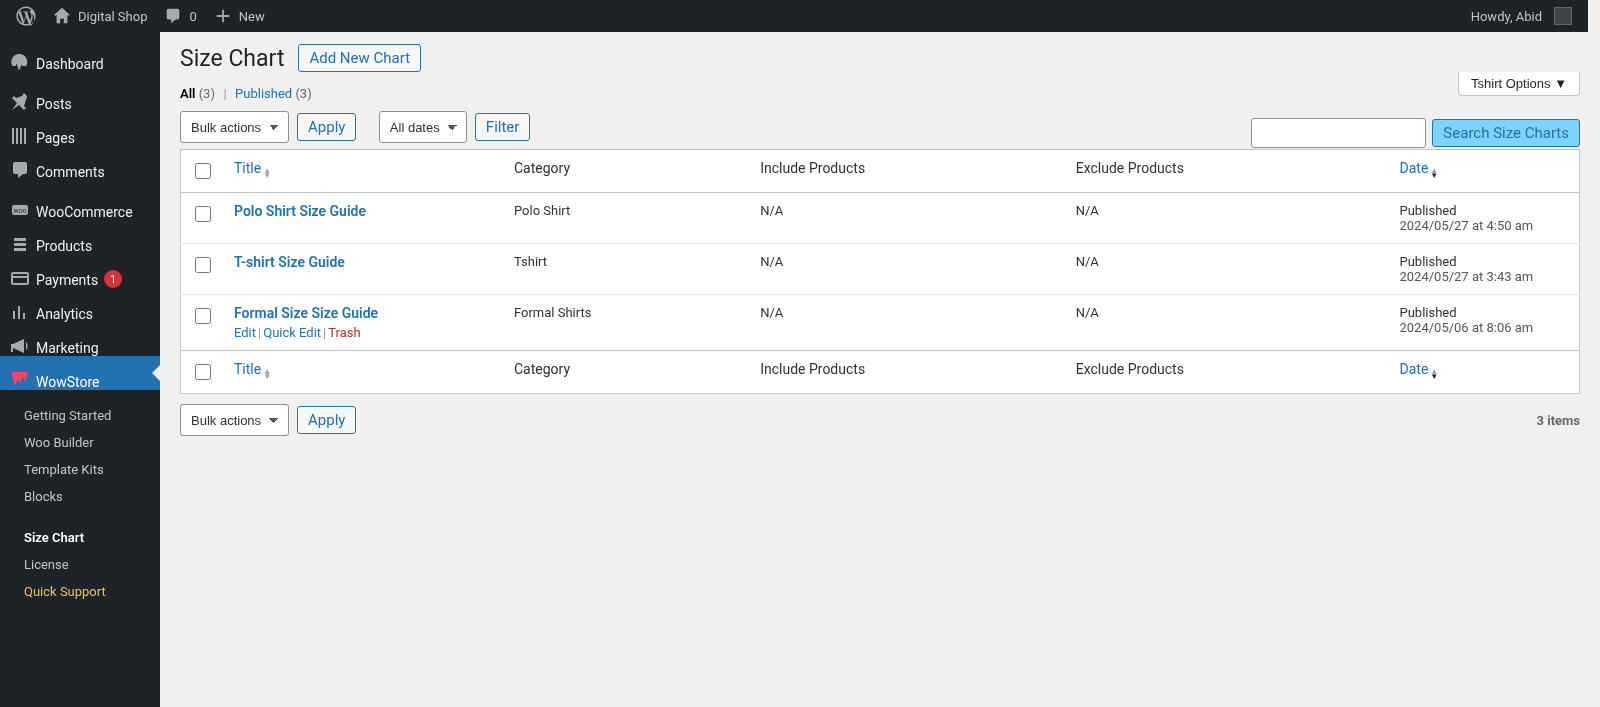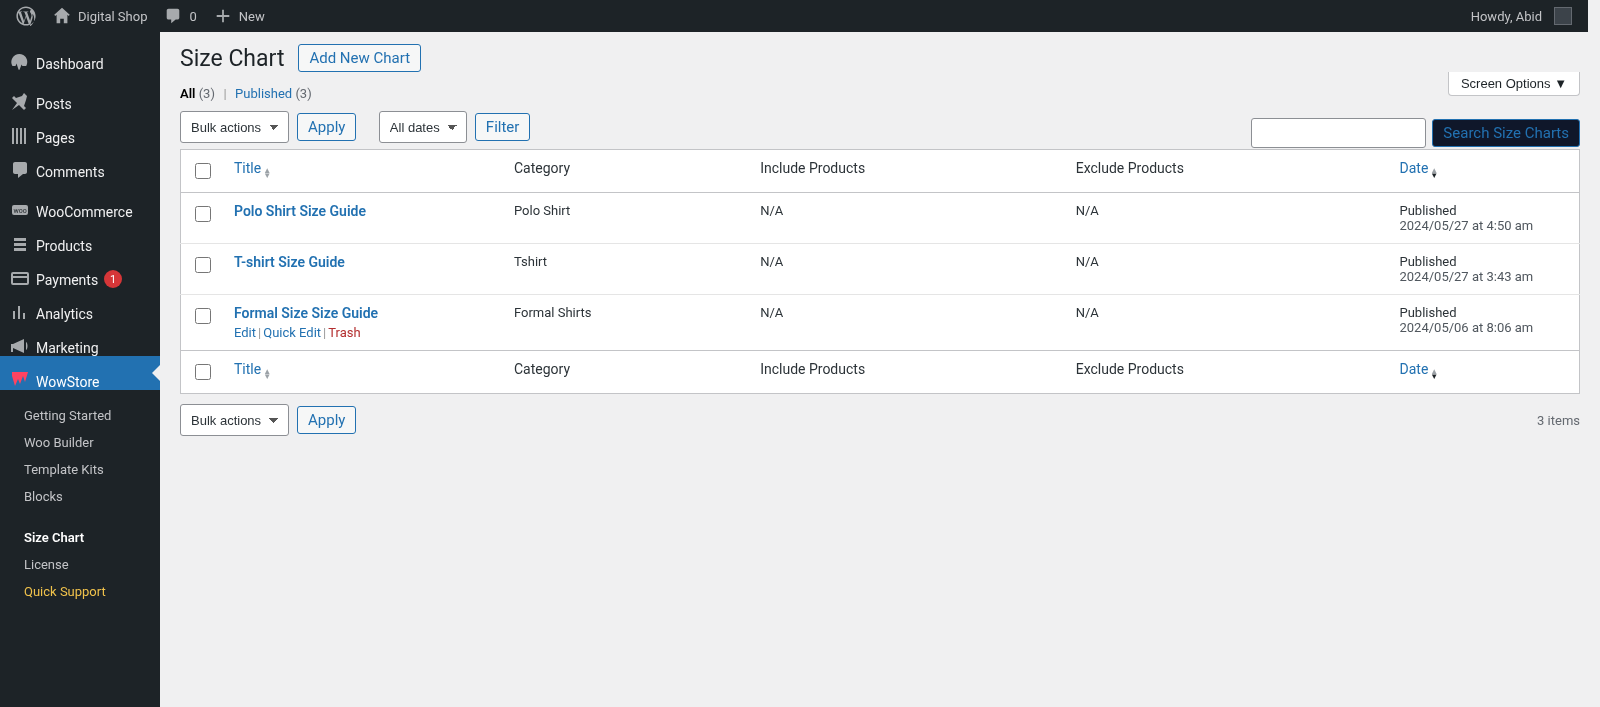--- a/index.html
+++ b/index.html
@@ -54,25 +54,25 @@
   .page-head h1{font-size:23px;font-weight:400;margin:0;}
   .btn{display:inline-flex;align-items:center;border:1px solid var(--wp-blue);color:var(--wp-blue);background:#f6f7f7;padding:4px 10px;border-radius:3px;font-size:15px;cursor:pointer;}
 
   .subsubsub{margin:6px 0 10px 0;color:#646970;font-size:13px;}
   .subsubsub a{color:var(--wp-blue);text-decoration:none;}
   .subsubsub .current{color:#000;font-weight:600;}
   .count{color:#646970;}
 
   .tablenav{display:flex;align-items:center;gap:8px;margin:6px 0 6px 0;}
   select{background:#fff;border:1px solid #8c8f94;height:32px;padding:0 26px 0 10px;font-size:13px;color:#2c3338;border-radius:3px;appearance:none;background-image:linear-gradient(45deg,transparent 50%,#555 50%),linear-gradient(135deg,#555 50%,transparent 50%);background-position:calc(100% - 14px) 13px,calc(100% - 9px) 13px;background-size:5px 5px;background-repeat:no-repeat;}
-  .items-count{margin-left:auto;color:#646970;font-size:13px;}
+  .items-count{margin-left:auto;color:#646970;font-size:13px;font-weight:bold;}
 
   .search-box{position:absolute;right:20px;top:86px;display:flex;gap:6px;align-items:center;}
   .search-box input[type="search"]{height:30px;width:175px;border:1px solid #8c8f94;border-radius:3px;padding:2px 8px;font-size:13px;}
-  .search-box .btn{background:#0f172a;}
+  .search-box .btn{background:#7dd3fc;}
 
   table.wp-list{width:100%;border-collapse:collapse;background:#fff;border:1px solid var(--wp-border);margin-top:4px;}
   table.wp-list th,table.wp-list td{padding:10px 10px;text-align:left;vertical-align:top;color:#2c3338;}
   table.wp-list thead th, table.wp-list tfoot th{font-weight:400;font-size:14px;}
   table.wp-list thead th{border-bottom:1px solid var(--wp-border);}
   table.wp-list tfoot th{border-top:1px solid var(--wp-border);}
   table.wp-list tbody tr{border-top:1px solid #e5e5e5;}
   .checkcol{width:32px;}
   .checkcol input{width:16px;height:16px;}
   .titlecol{width:280px;}
@@ -240,21 +240,21 @@
         <a class="sub">License</a>
         <a class="sub gold">Quick Support</a>
       </div>
     </div>
 </div>
 
 <div class="content">
 
   <div class="screen-opts">
     <button>
-      <span>Screen Options</span>&nbsp;▼
+      <span>Tshirt Options</span>&nbsp;▼
     </button>
   </div>
 
   <div class="page-head">
     <h1>Size Chart</h1>
     <a class="btn">Add New Chart</a>
   </div>
 
   <div class="subsubsub">
     <a class="current">All</a>

